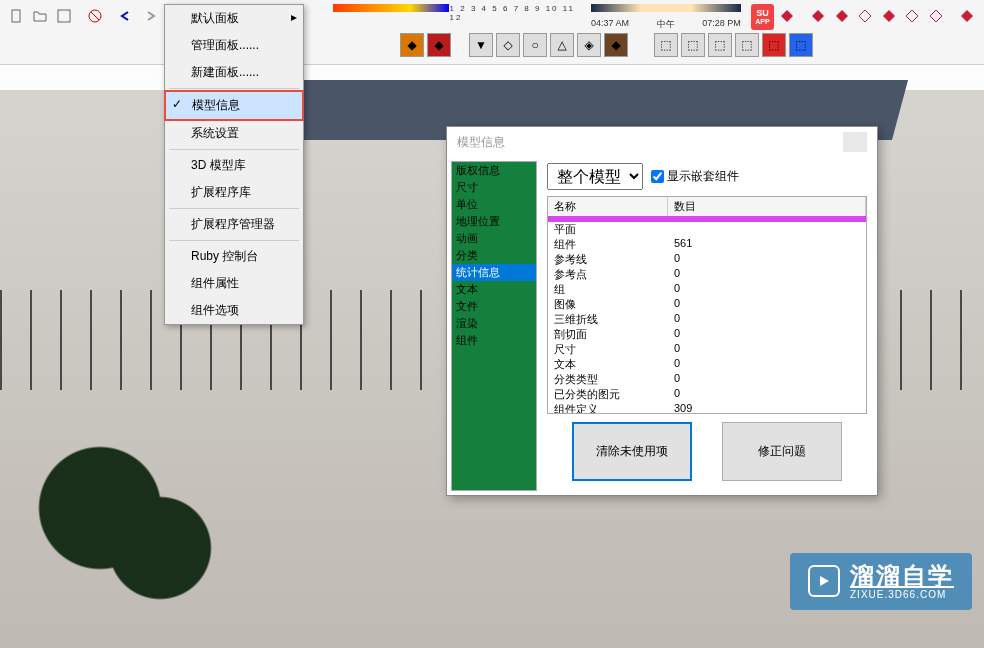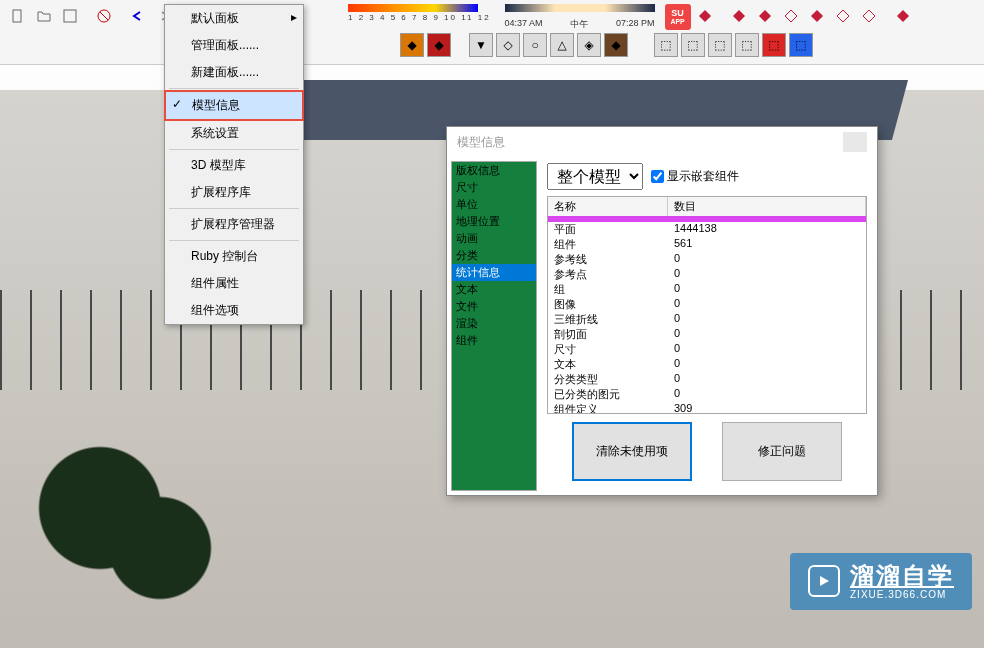--- a/index.html
+++ b/index.html
@@ -202,21 +202,21 @@
       <svg viewBox="0 0 16 16">
         <path d="M10 4 L4 8 L10 12" fill="none" stroke="#00c" stroke-width="2"></path>
       </svg>
     </span>
   <span class="tb-icon">
       <svg viewBox="0 0 16 16">
         <path d="M6 4 L12 8 L6 12" fill="none" stroke="#999" stroke-width="2"></path>
       </svg>
     </span>
 
-  <div class="color-scale" style="flex-direction:column;align-items:flex-start;margin-left:170px">
+  <div class="color-scale" style="align-items:flex-start;margin-left:170px">
     <div class="color-scale-bar"></div>
     <div class="scale-nums">1  2  3  4  5  6  7  8  9  10  11  12</div>
   </div>
 
   <div class="time-scale" style="flex-direction:column;align-items:stretch">
     <div class="time-bar"></div>
     <div style="display:flex;justify-content:space-between">
       <span class="time-label">04:37 AM</span>
       <span class="time-label">中午</span>
       <span class="time-label">07:28 PM</span>
@@ -344,21 +344,20 @@
         </label>
       </div>
       <div class="stats-table">
         <div class="stats-header">
           <div class="col-name">名称</div>
           <div class="col-num">数目</div>
         </div>
         <div id="stats-rows">
             <div class="stats-row">
               <div class="col-name">平面</div>
-              <div class="col-num">1444138</div>
             </div>
             <div class="stats-row">
               <div class="col-name">组件</div>
               <div class="col-num">561</div>
             </div>
             <div class="stats-row">
               <div class="col-name">参考线</div>
               <div class="col-num">0</div>
             </div>
             <div class="stats-row">

